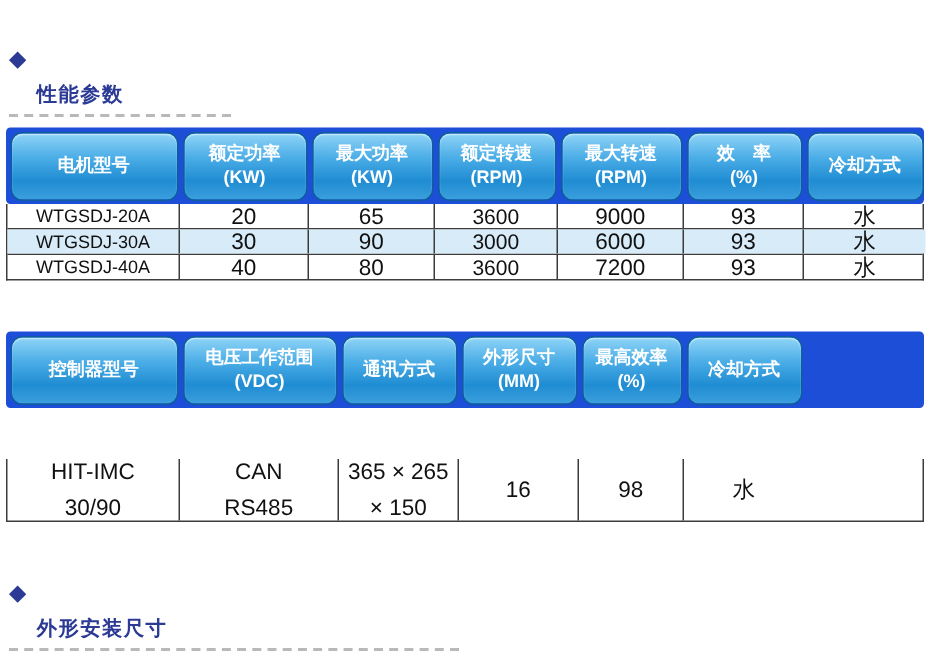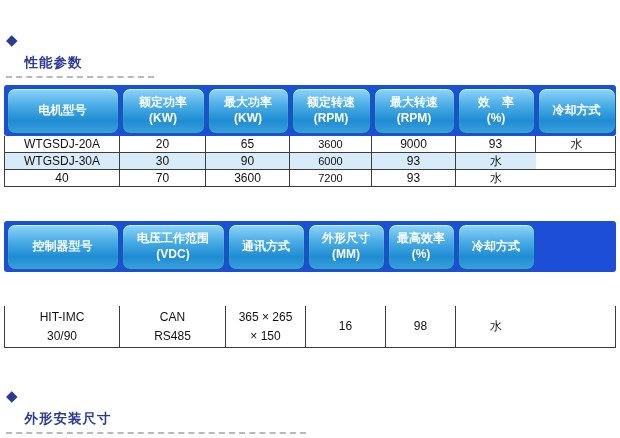--- a/index.html
+++ b/index.html
@@ -26,28 +26,28 @@
     margin:1.5px; border-radius:8px; border:1px solid #0d5e9b;
     background:linear-gradient(180deg,#8fd4f7 0%,#49ace6 38%,#1f8cd2 72%,#3b9fdd 100%);
     box-shadow:inset 0 1px 1px rgba(255,255,255,.55);
     color:#fff; font-weight:bold; font-size:12px; line-height:1.3;
     display:flex; align-items:center; justify-content:center; text-align:center;
     white-space:pre-line; height:46px;
   }
   .dbody { border:1px solid #3c3c3c; border-top:none; }
   .drow > div {
     border-right:1px solid #3c3c3c; display:flex; align-items:center; justify-content:center;
-    font-size:12px; color:#111; text-align:center; white-space:pre-line;
+    font-size:15px; color:#111; text-align:center; white-space:pre-line;
   }
   .drow > div:last-child { border-right:none; }
   .drow { border-bottom:1px solid #3c3c3c; }
   .drow:last-child { border-bottom:none; }
   .t1row > div { height:16px;text-align:center; }
   .t1row > div:nth-child(1) { font-size:12px; }
-  .t1row > div:nth-child(4) { font-size:11px; }
+  .t1row > div:nth-child(4) { font-size:14px; }
   .hl { background:#d8ebf8; }
   .t2row > div { height:41px; line-height:1.55; }
 
   
   .draws { display:flex; gap:6px; margin:6px 0 0 10px; align-items:flex-start; }
   svg { display:block; }
   .ln { fill:none; stroke:#6b6b6b; stroke-width:0.9; }
   .ln2 { fill:none; stroke:#6b6b6b; stroke-width:0.6; }
   .dim { stroke:#9a9a9a; stroke-width:0.5; fill:none; }
   .dt { fill:#666; font-size:4.6px; font-family:"Liberation Sans",sans-serif; }
@@ -89,27 +89,29 @@
         <div>65</div>
         <div>3600</div>
         <div>9000</div>
         <div>93</div>
         <div>水</div>
       </div>
       <div class="drow t1row grid1">
         <div class="hl">WTGSDJ-30A</div>
         <div class="hl">30</div>
         <div class="hl">90</div>
+        <div class="hl">3000</div>
         <div class="hl">6000</div>
         <div class="hl">93</div>
         <div class="hl">水</div>
       </div>
       <div class="drow t1row grid1">
+        <div>WTGSDJ-40A</div>
         <div>40</div>
-        <div>70</div>
+        <div>80</div>
         <div>3600</div>
         <div>7200</div>
         <div>93</div>
         <div>水</div>
       </div>
     </div>
   </div>
 
   <div class="tbl" style="margin-top:2px;">
     <div class="hstrip grid2">

